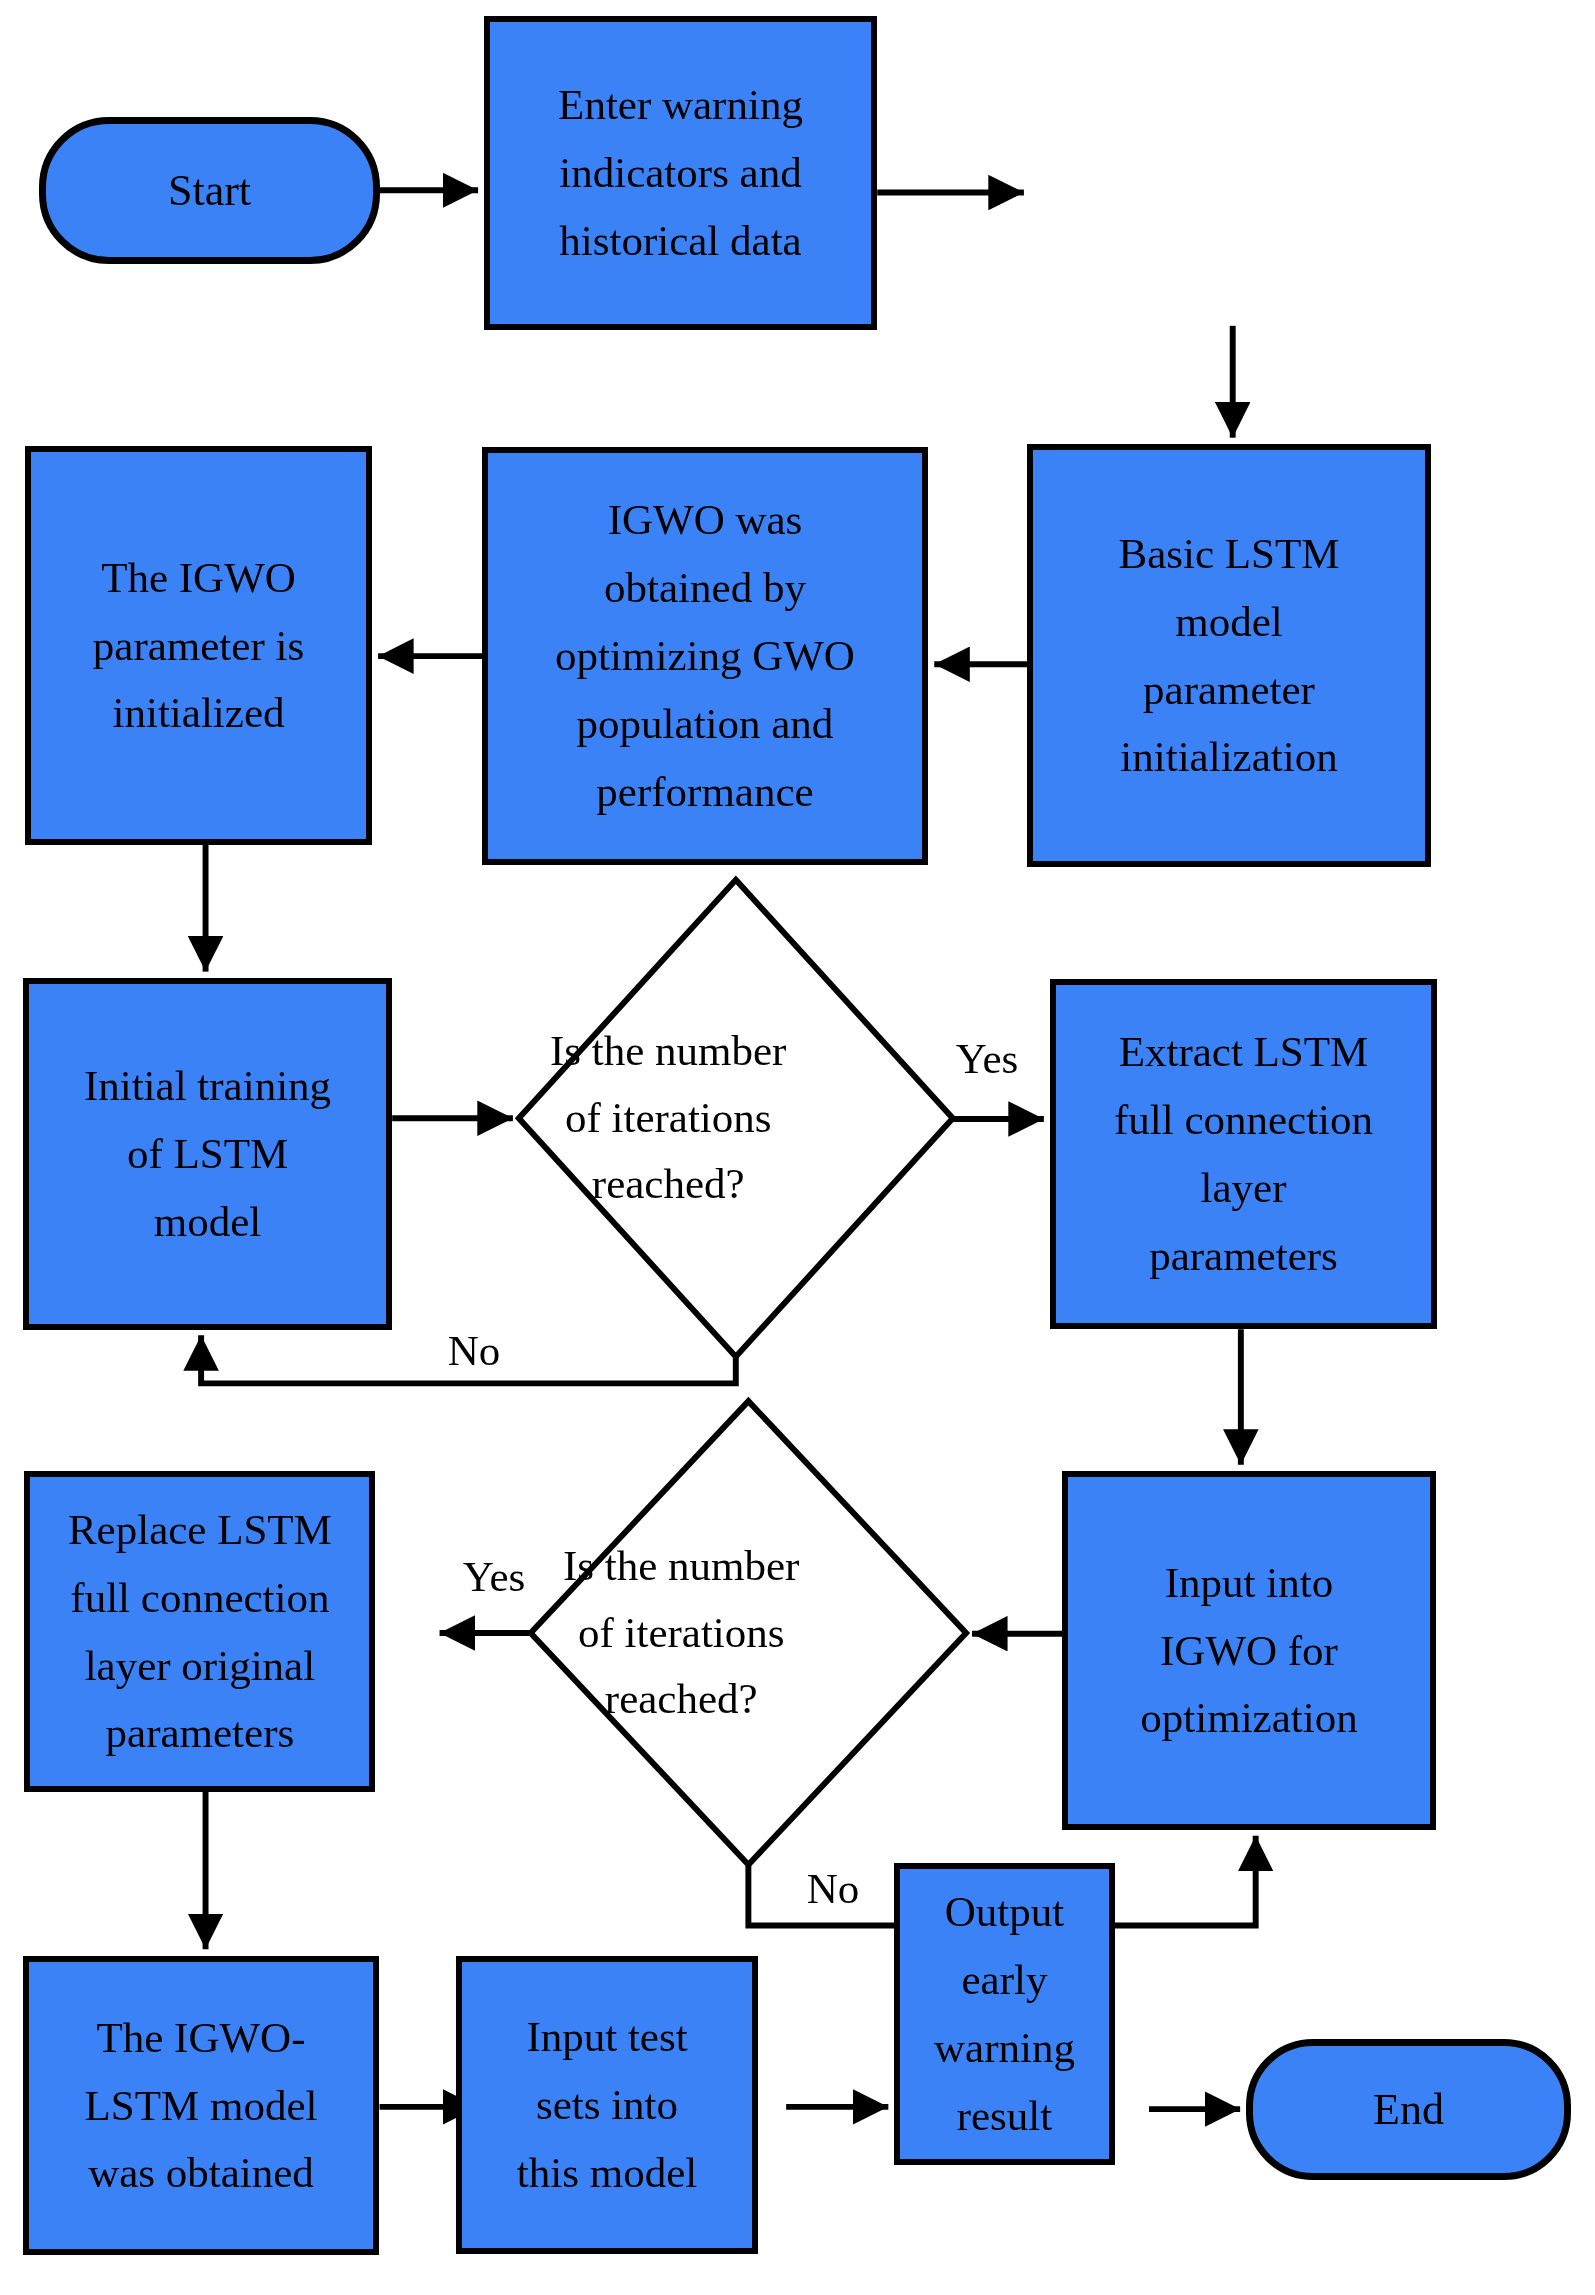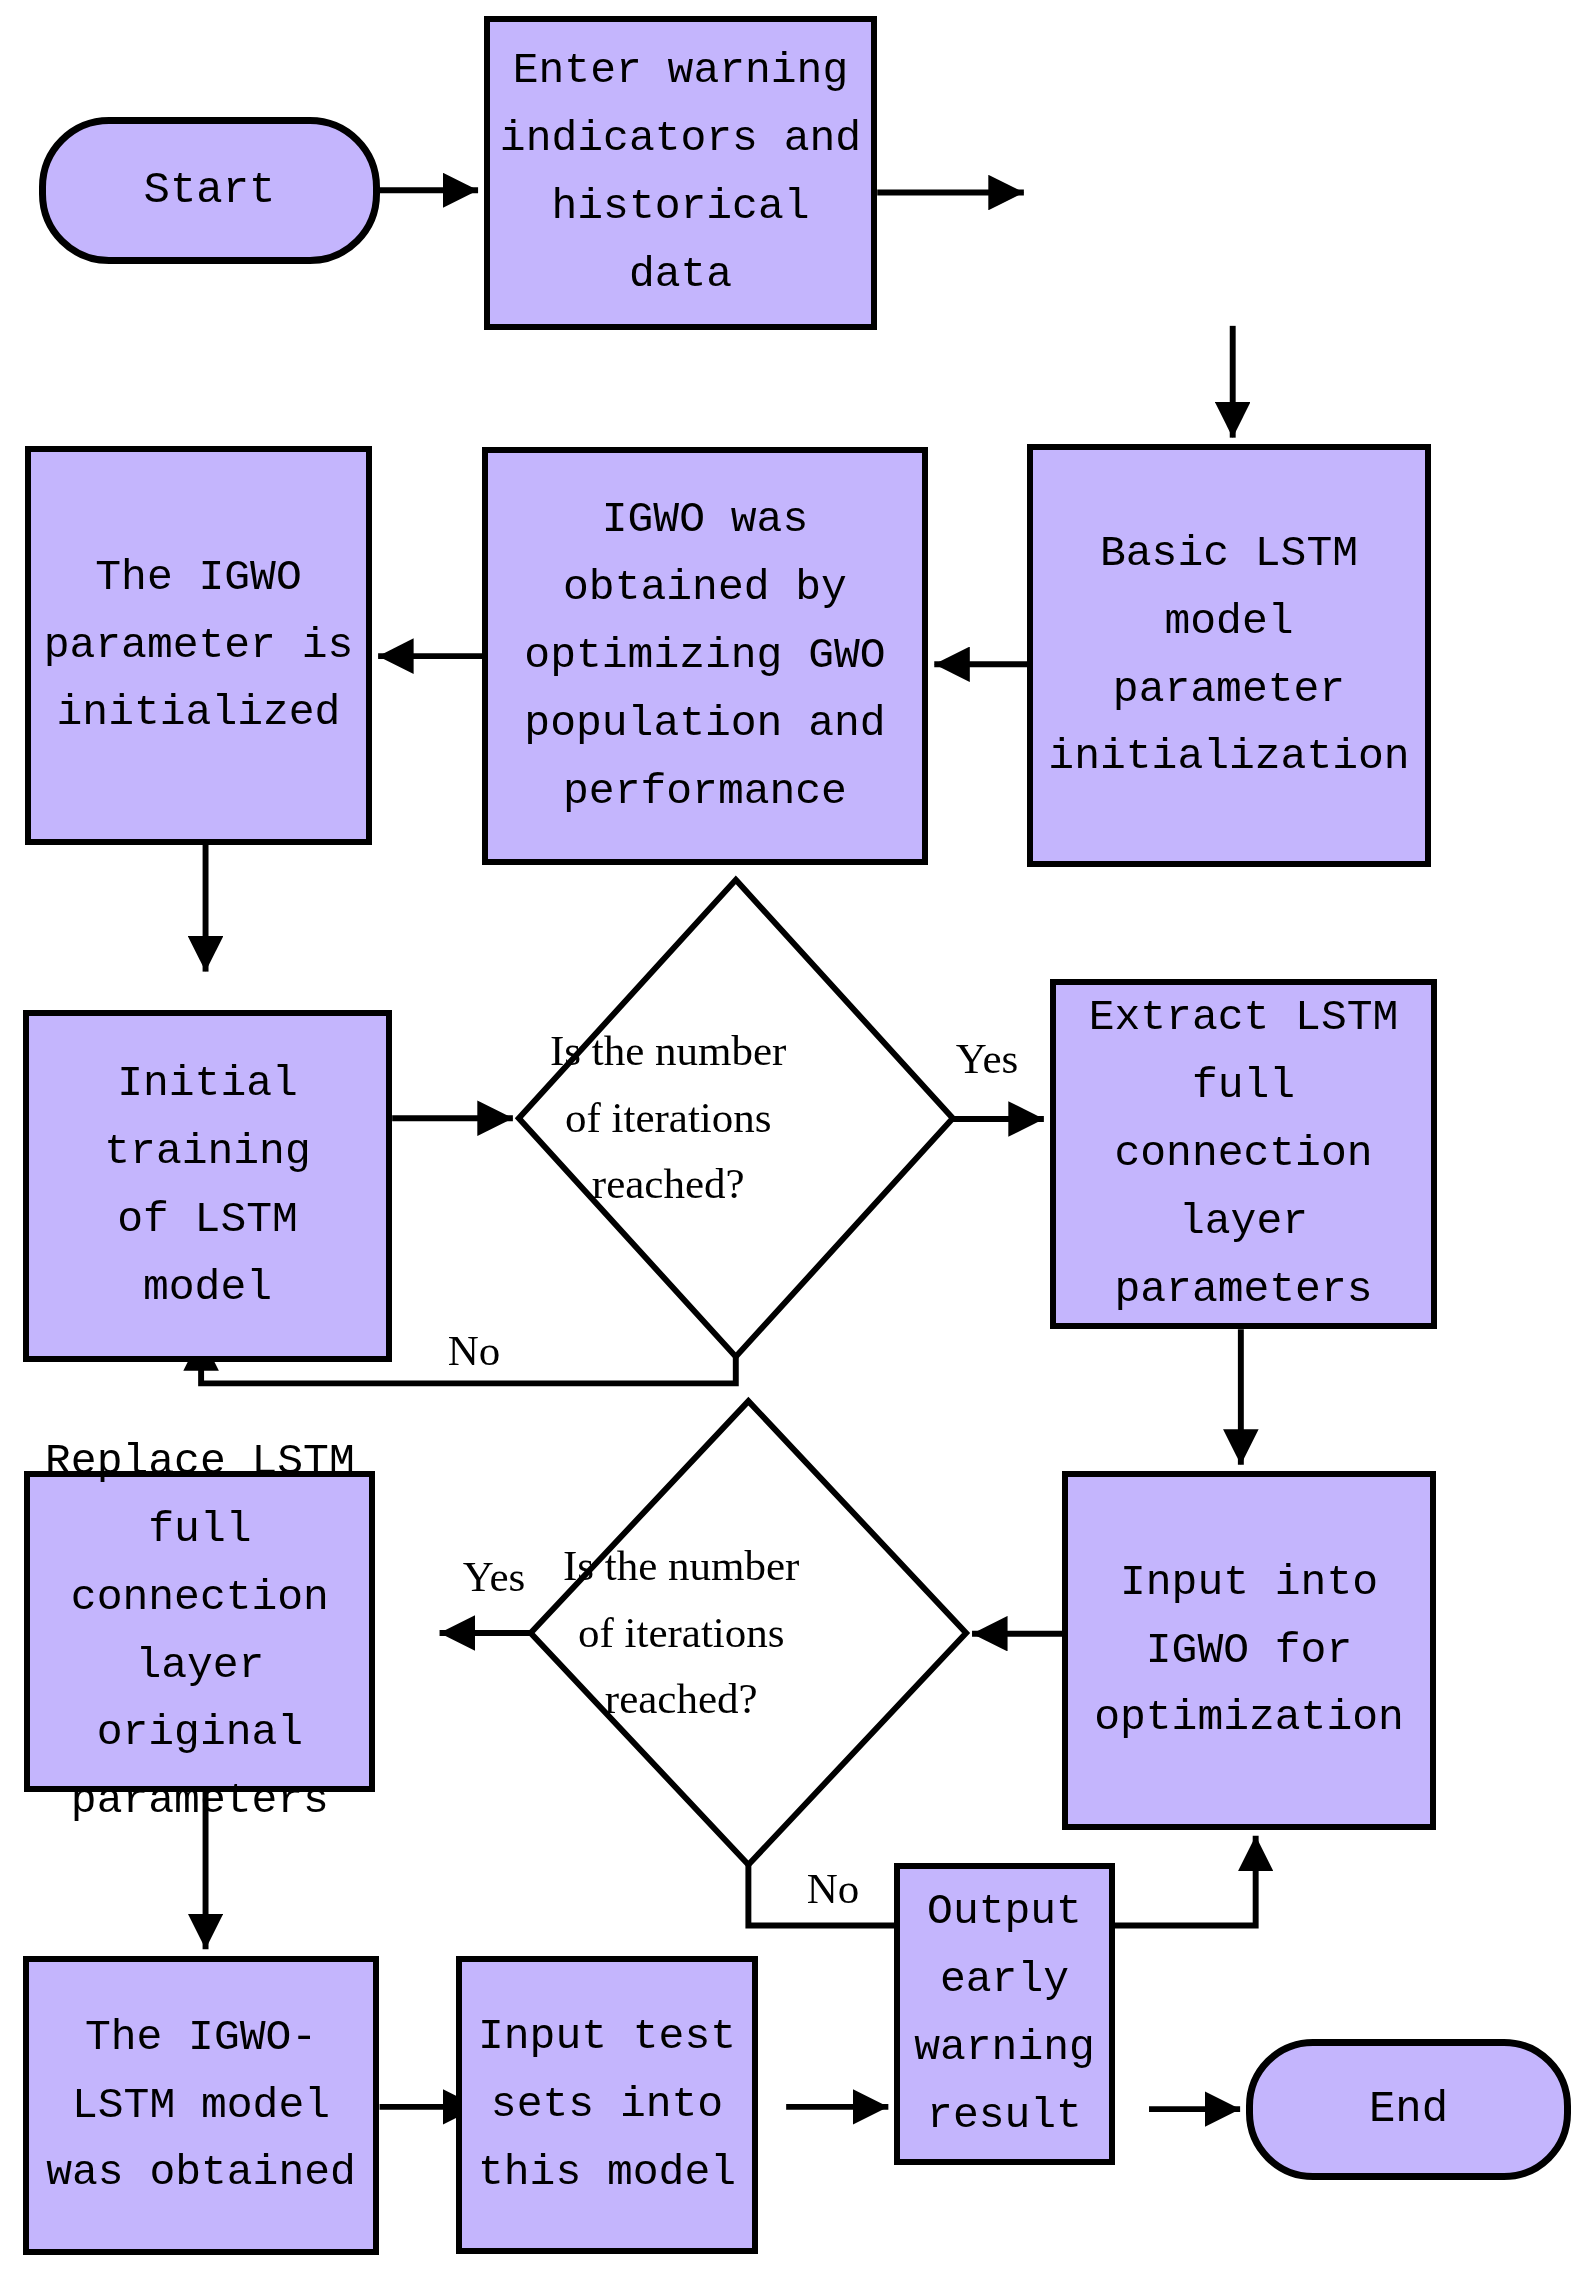--- a/index.html
+++ b/index.html
@@ -17,26 +17,25 @@
   }
   #edges {
     position: absolute;
     left: 0;
     top: 0;
   }
   .node {
     position: absolute;
     box-sizing: border-box;
     border: 6.7px solid #000000;
-    background: #c4b5fd;
+    background: #3b82f6;
     display: flex;
     align-items: center;
     justify-content: center;
     text-align: center;
-    font-family: Liberation Mono, monospace;
   }
   .node span {
     white-space: pre-line;
     font-size: 43px;
     line-height: 1.58;
     display: block;
   }
   .terminal {
     border-width: 7.4px;
   }
@@ -125,21 +124,21 @@
 population and
 performance</span>
   </div>
   <div class="node" style="left:1027px; top:444px; width:404px; height:423px;">
     <span>Basic LSTM
 model
 parameter
 initialization</span>
   </div>
 
-  <div class="node" style="left:23px; top:978px; width:369px; height:352px;margin-top:32px;">
+  <div class="node" style="left:23px; top:978px; width:369px; height:352px;">
     <span>Initial training
 of LSTM
 model</span>
   </div>
   <div class="dtext" style="left:550px; top:1007px; width:370px; height:222px;">
     <span>Is the number
 of iterations
 reached?</span>
   </div>
   <div class="node" style="left:1050px; top:979px; width:387px; height:350px;">

